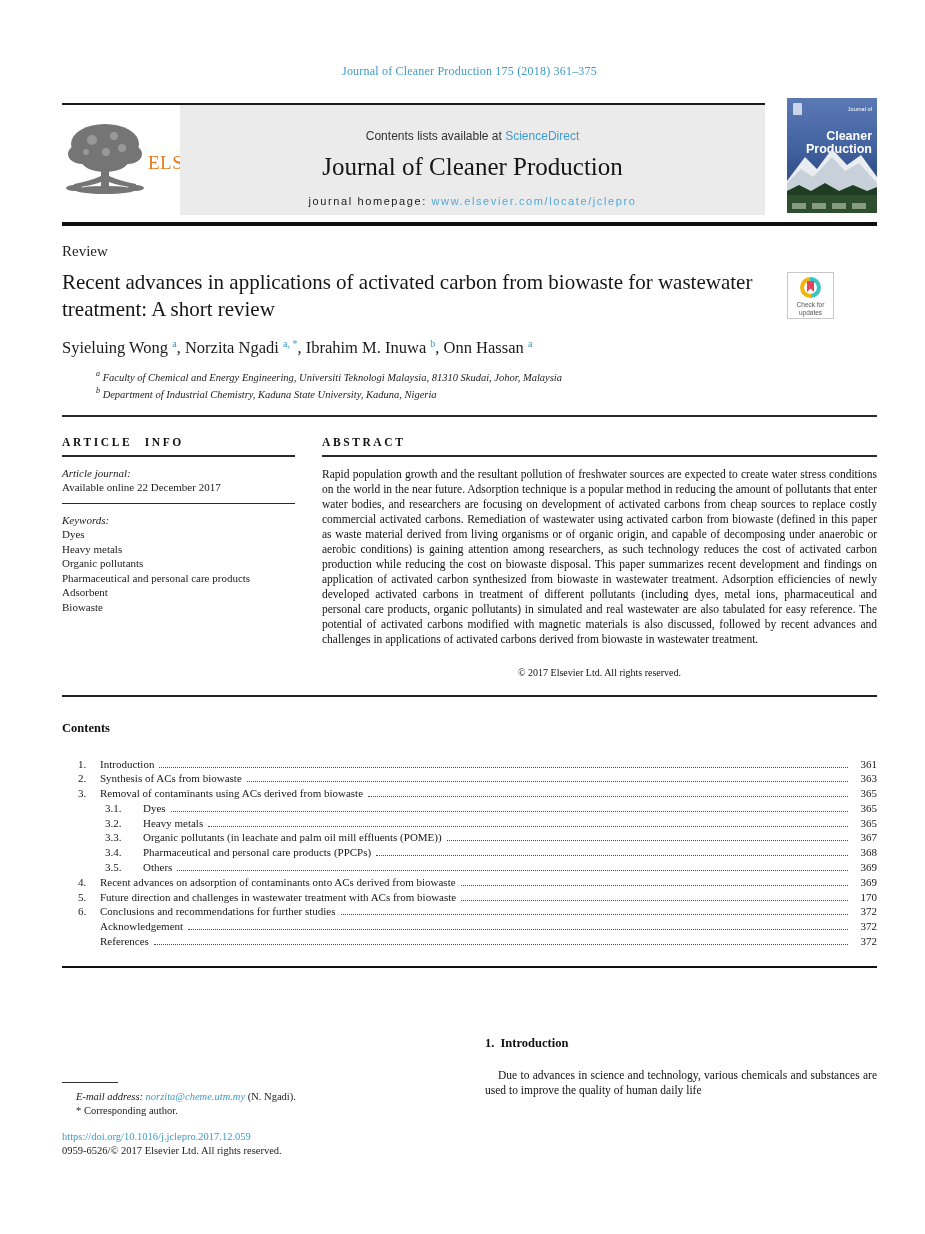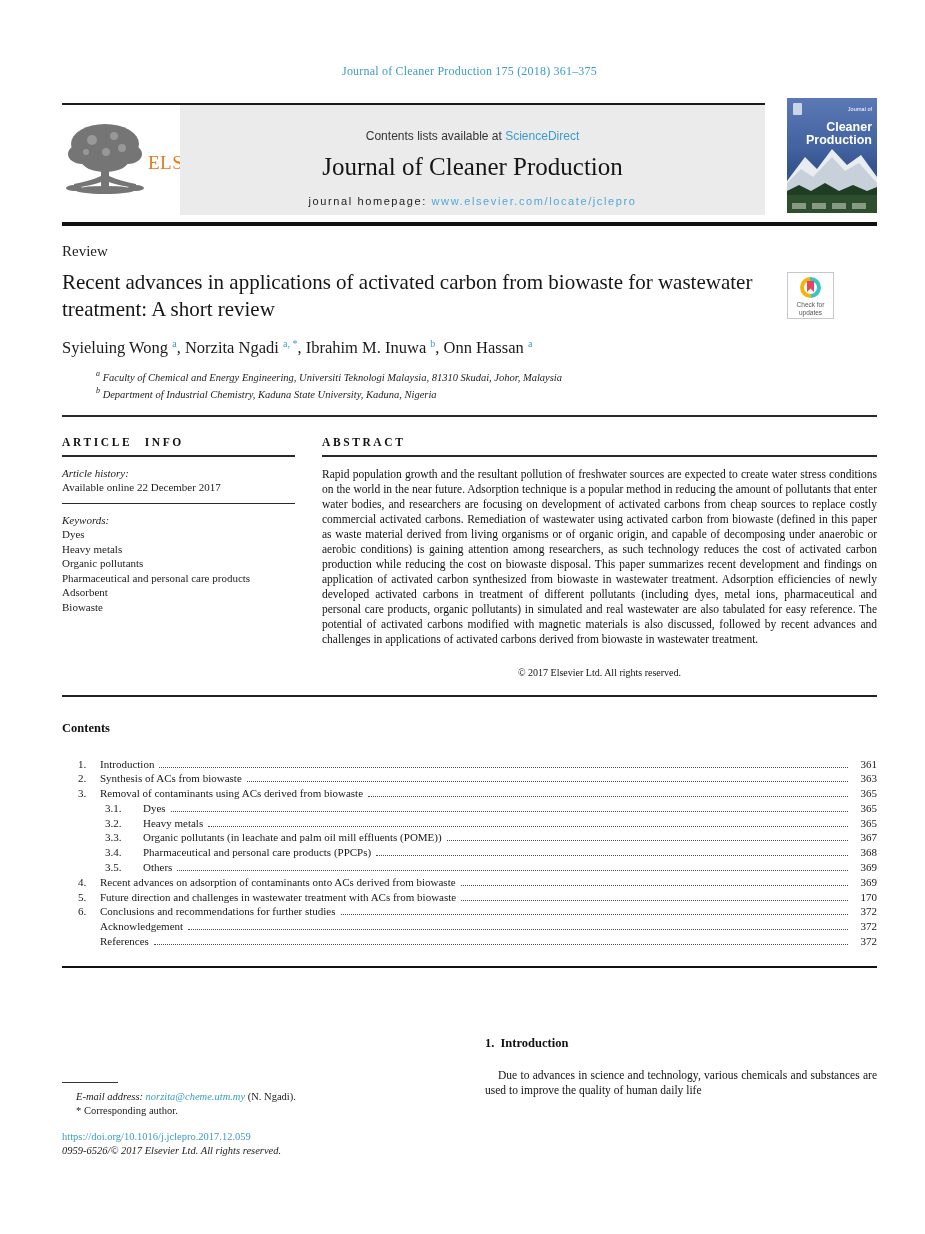--- a/index.html
+++ b/index.html
@@ -22,21 +22,21 @@
   .elsevier-word { font-family:"Liberation Serif", serif; color:#e87a1c; font-size:19px; letter-spacing:.5px; margin-top:2px; }
   .gray-box { flex:1; background:#ebebeb; text-align:center; padding-top:24px; height:110px; }
   .contents-line { font-family:"Liberation Sans", sans-serif; font-size:12px; color:#333; }
   .contents-line .sd { color:#3b9bd0; }
   .journal-title { font-family:"Liberation Serif", serif; font-size:25px; color:#161616; margin-top:10px; }
   .homepage-line { font-family:"Liberation Sans", sans-serif; font-size:11px; letter-spacing:1.6px; color:#222; margin-top:14px; }
   .homepage-line .url { color:#52a8d8; }
   .cover { width:90px; height:115px; margin-left:22px; margin-top:-5px; position:relative; overflow:hidden;
            background:linear-gradient(180deg,#5b79b5 0%,#41619f 45%,#36548e 60%); }
   .cover .cover-journal-of { position:absolute; top:8px; right:5px; font-family:"Liberation Sans", sans-serif; font-size:5.5px; color:#fff; }
-  .cover .cover-name { position:absolute; top:23px; right:5px; text-align:right; font-family:"Liberation Sans", sans-serif; font-weight:bold; font-size:12.5px; line-height:13px; color:#fff; }
+  .cover .cover-name { position:absolute; top:32px; right:5px; text-align:right; font-family:"Liberation Sans", sans-serif; font-weight:bold; font-size:12.5px; line-height:13px; color:#fff; }
   .cover .emblem { position:absolute; top:5px; left:6px; width:9px; height:12px; background:#dfe6f2; border-radius:1px; opacity:.85; }
   .cover svg { position:absolute; bottom:0; left:0; }
   .cover .cover-footlines { position:absolute; bottom:4px; left:5px; right:5px; height:6px;
       background:repeating-linear-gradient(90deg,#cfd8c8 0 14px, transparent 14px 20px); opacity:.55; }
 
   .thick-rule { height:4px; background:#111; margin-top:7px; }
 
   
   .review-label { margin-top:17px; font-size:15px; color:#222; }
   .title-row { display:flex; margin-top:9px; }
@@ -90,21 +90,21 @@
   .intro-par { margin-top:17px; font-size:11.5px; line-height:15px; text-align:justify; text-indent:13px; color:#111; }
 
   .footnote-block { position:absolute; left:62px; top:1082px; width:378px; font-size:10.5px; color:#1a1a1a; }
   .fn-rule { width:56px; height:1px; background:#333; margin-bottom:7px; }
   .fn-line { padding-left:14px; line-height:13.5px; }
   .fn-email-label { font-style:italic; }
   .fn-email { color:#3d9bc6; font-style:italic; }
 
   .doi-block { position:absolute; left:62px; top:1130px; font-size:10.5px; line-height:14px; }
   .doi-link { color:#3d9bc6; }
-  .issn-line { color:#1a1a1a;font-style:italic; }
+  .issn-line { color:#1a1a1a; }
 
   a { text-decoration:none; cursor:pointer; }
 </style>
 </head>
 <body>
 
 <div class="page">
   <div class="content">
 
     <div class="citation">Journal of Cleaner Production 175 (2018) 361–375</div>
@@ -199,21 +199,21 @@
         <div><sup>b</sup><span> Department of Industrial Chemistry, Kaduna State University, Kaduna, Nigeria</span></div>
       </div>
 
     <div class="rule-2"></div>
 
     <div class="cols">
       <div class="col-info">
         <div class="sec-head">ARTICLE INFO</div>
         <div class="col-rule"></div>
         <div class="info-block">
-          <div class="lbl-italic">Article history:</div>
+          <div class="lbl-italic">Article journal:</div>
           <div>Available online 22 December 2017</div>
         </div>
         <div class="col-rule-thin"></div>
         <div class="info-block">
           <div class="lbl-italic">Keywords:</div>
           <div class="kw-list">
 
           <div>Dyes</div>
               <div>Heavy metals</div>
               <div>Organic pollutants</div>

